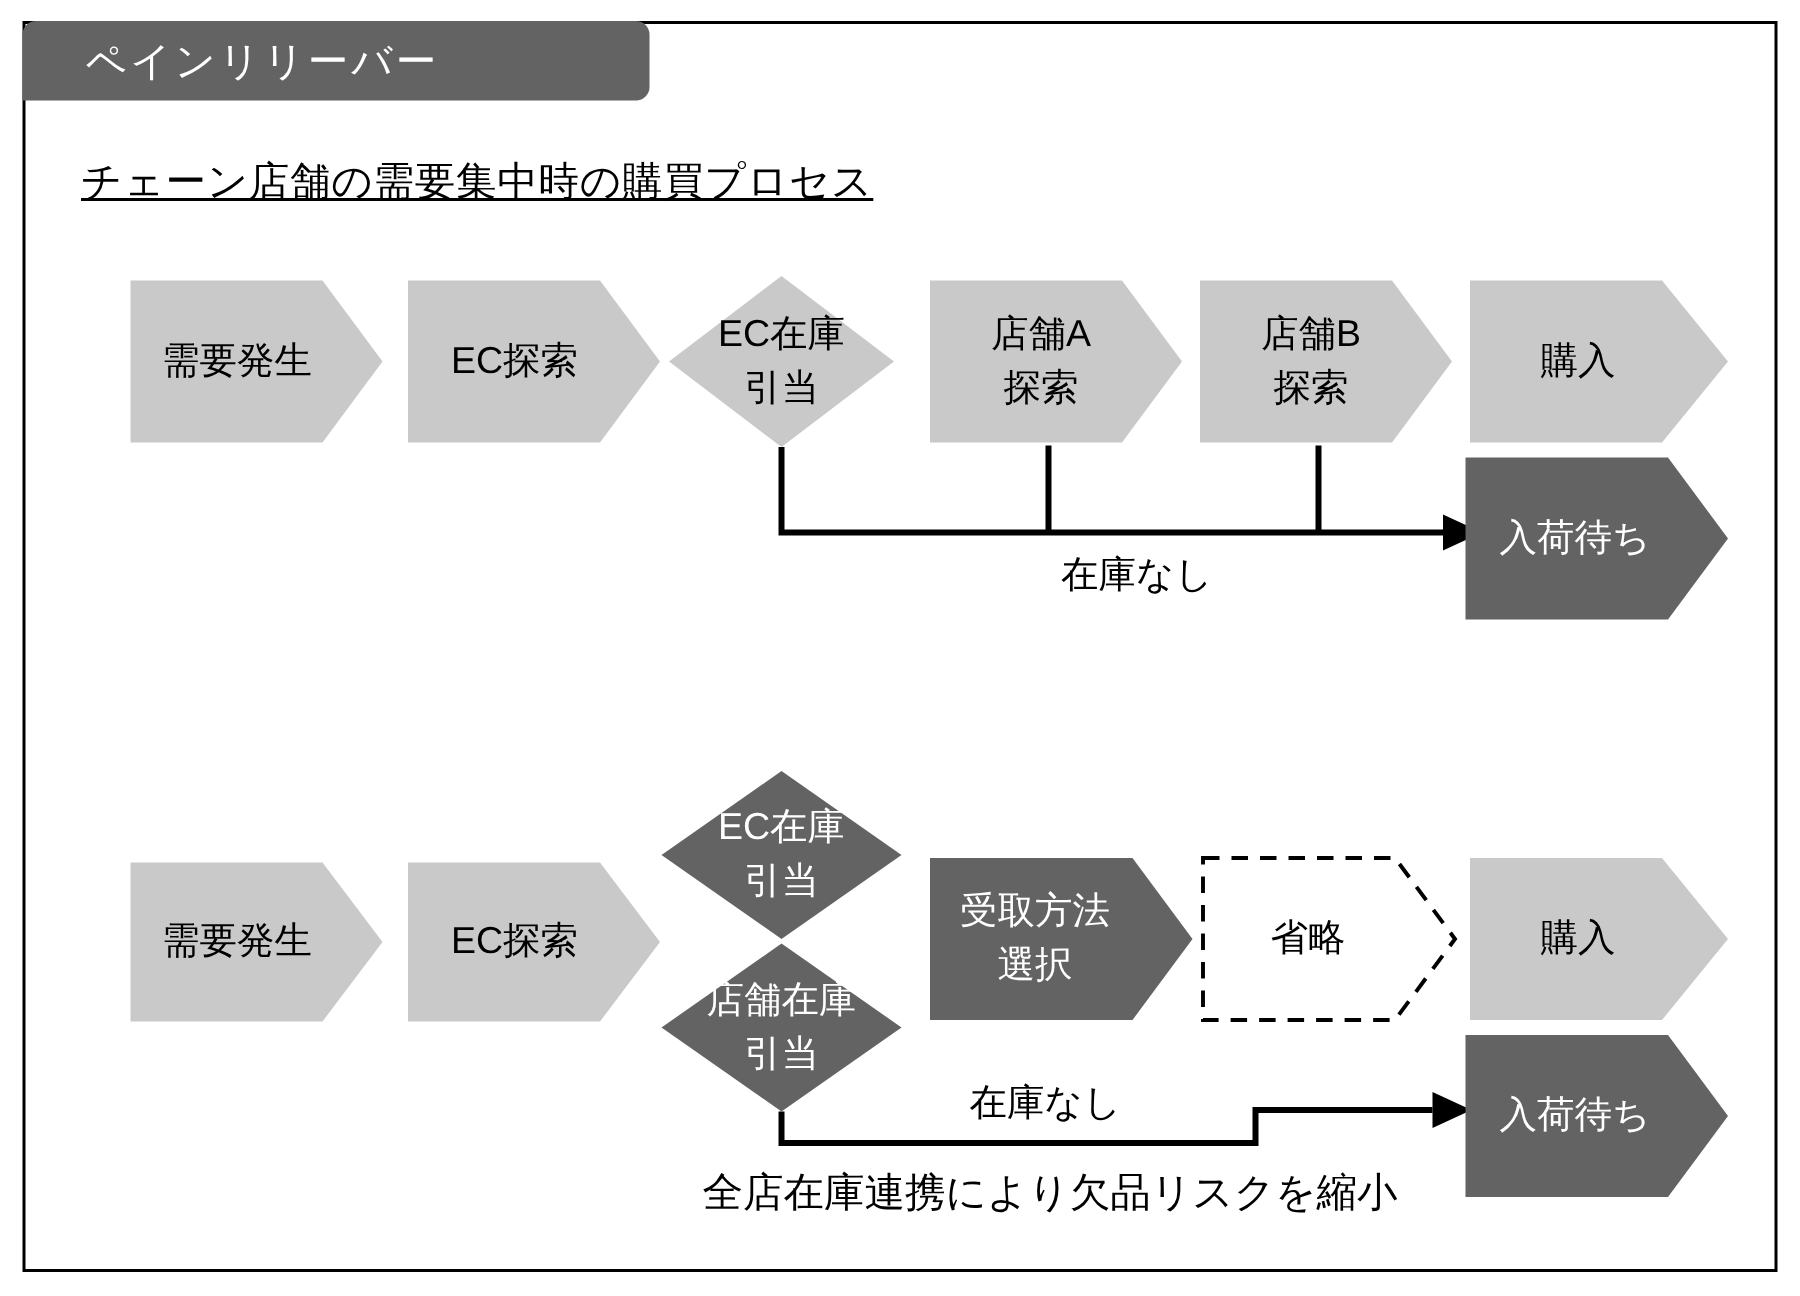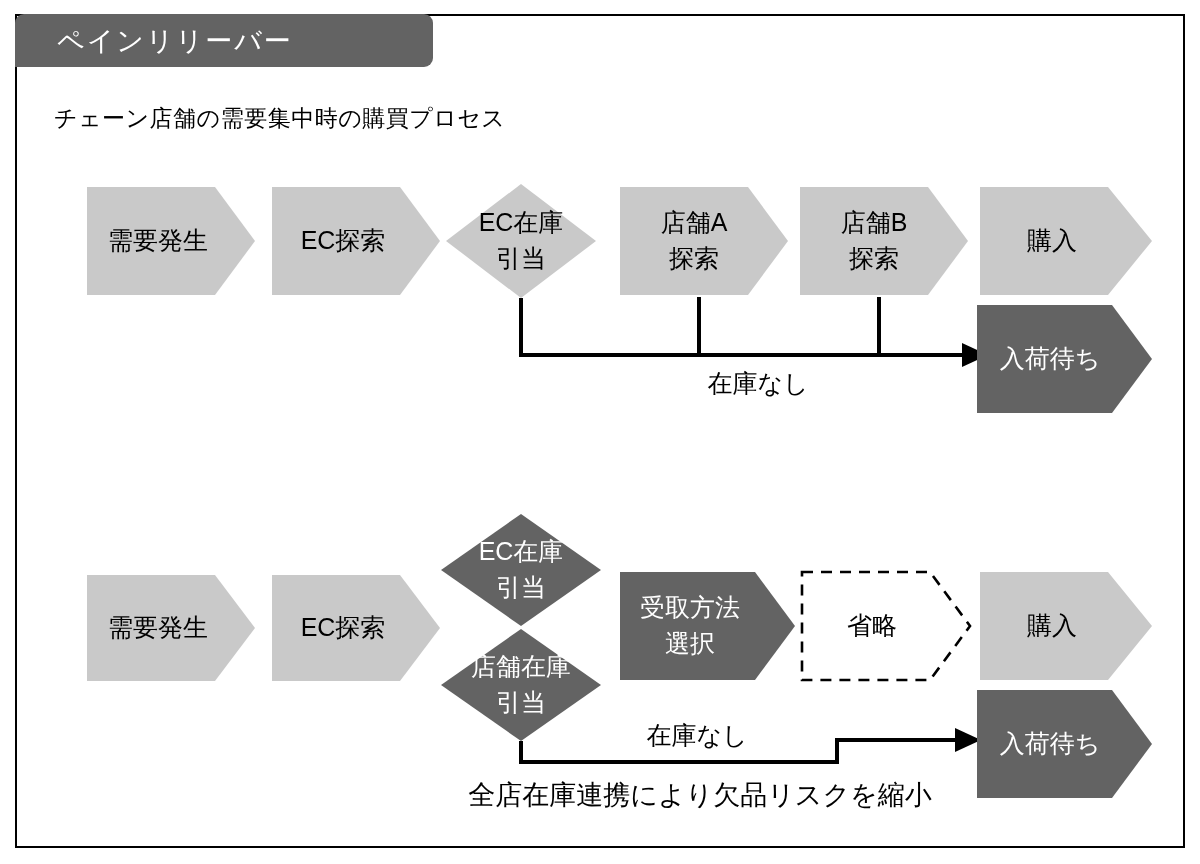--- a/index.html
+++ b/index.html
@@ -47,24 +47,25 @@
     transform: translateY(-50%);
     color: #ffffff;
     font-size: 27px;
     letter-spacing: 2px;
     white-space: nowrap;
   }
   
   .section-heading {
     position: absolute;
     color: #000000;
-    font-size: 23px;
+    font-size: 27px;
     font-weight: 400;
     white-space: nowrap;
     letter-spacing: 0.5px;
+    text-decoration: underline;
   }
   #heading-1 { left: 54px; top: 103px; }
   #heading-2 { left: 54px; top: 441px; }
 
   
   svg.flow {
     position: absolute;
     left: 0;
     top: 0;
     width: 1200px;

